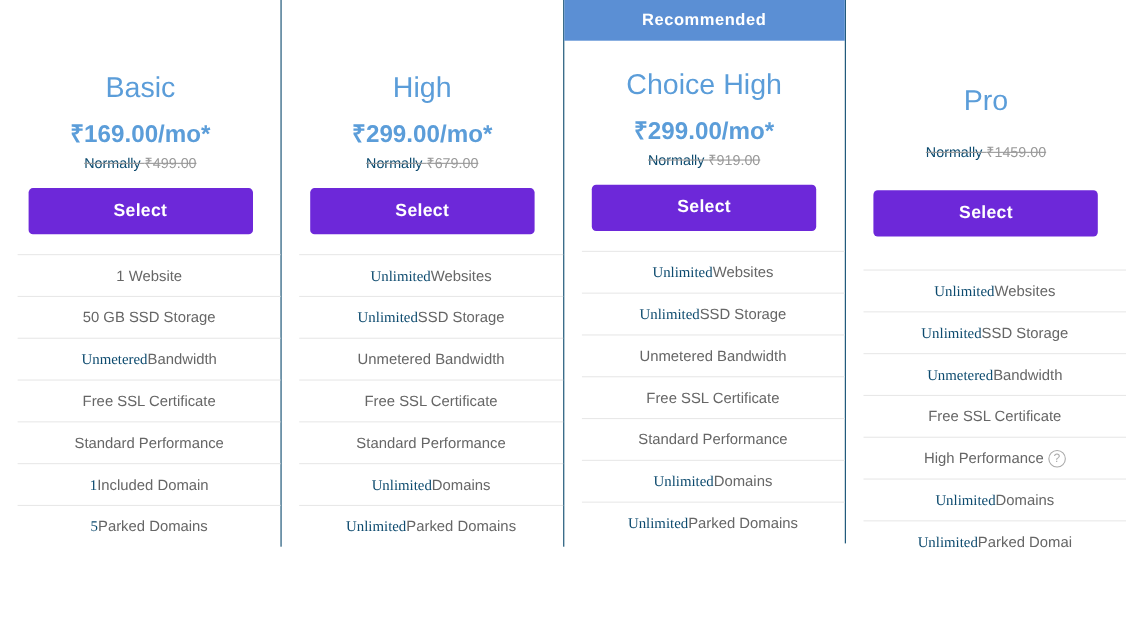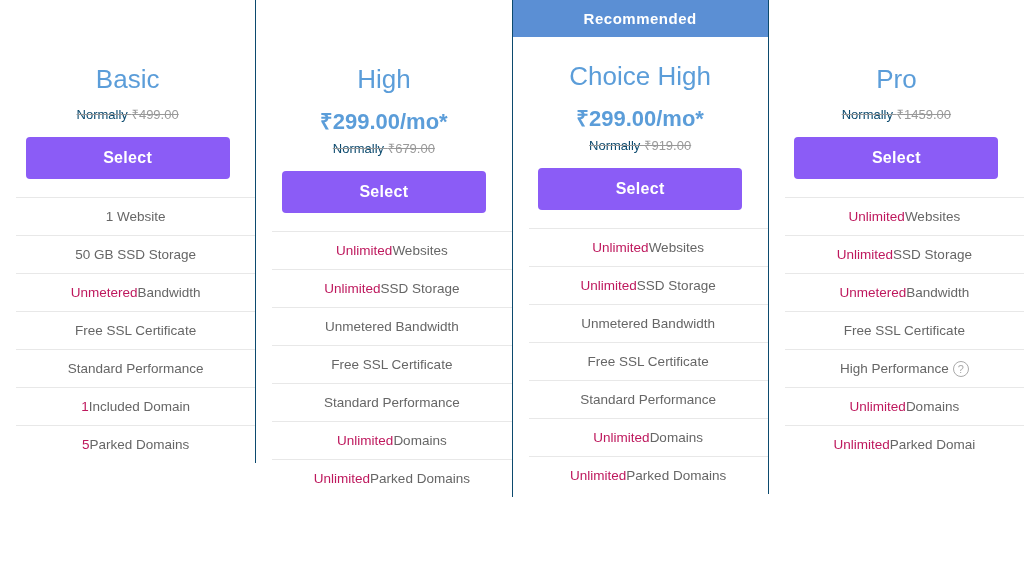--- a/index.html
+++ b/index.html
@@ -19,20 +19,21 @@
       flex: 1;
       border-right: 1px solid #0c4a6e;
       display: flex;
       flex-direction: column;
       align-items: center;
       position: relative;
       padding-top: 0;
     }
     .plan-col:last-child {
       border-right: none;
+      gap: 12px;
     }
     .recommended-banner {
       width: 100%;
       background: #5b8fd4;
       color: #fff;
       text-align: center;
       padding: 10px 0;
       font-size: 15px;
       font-weight: bold;
       letter-spacing: 0.5px;
@@ -61,21 +62,21 @@
       font-size: 13px;
       text-decoration: line-through;
       margin-bottom: 14px;
       text-align: center;
     }
     .normal-prefix {
       text-decoration: none;
       color: #0c4a6e;
     }
     .select-btn {
-      background: #8b5cf6;
+      background: #6d28d9;
       color: #fff;
       border: none;
       border-radius: 4px;
       padding: 12px 16px;
       width: 80%;
       font-size: 16px;
       font-weight: bold;
       cursor: pointer;
       margin-bottom: 18px;
       letter-spacing: 0.3px;
@@ -91,22 +92,23 @@
       padding: 10px 12px;
       text-align: center;
       font-size: 13.5px;
       color: #666;
       min-height: 38px;
       display: flex;
       align-items: center;
       justify-content: center;
     }
     .feature-row span.highlight {
-      color: #be185d;
+      color: #0c4a6e;
       font-weight: 400;
+      font-family: Liberation Serif, serif;
     }
     .info-icon {
       display: inline-block;
       width: 16px;
       height: 16px;
       border-radius: 50%;
       border: 1px solid #aaa;
       color: #aaa;
       font-size: 11px;
       text-align: center;
@@ -116,20 +118,21 @@
       cursor: pointer;
     }
   </style>
 </head>
 <body>
 
 <div class="pricing-container">
 <div class="plan-col">
       <div class="no-banner"></div>
       <div class="plan-name">Basic</div>
+      <div class="plan-price">₹169.00/mo*</div>
       <div class="plan-normal"><span class="normal-prefix">Normally </span>₹499.00</div>
       <button class="select-btn">Select</button>
       <div class="features-list">
         <div class="feature-row">1 Website</div>
         <div class="feature-row">50 GB SSD Storage</div>
         <div class="feature-row"><span class="highlight">Unmetered </span>Bandwidth</div>
         <div class="feature-row">Free SSL Certificate</div>
         <div class="feature-row">Standard Performance</div>
         <div class="feature-row"><span class="highlight">1 </span>Included Domain</div>
         <div class="feature-row"><span class="highlight">5 </span>Parked Domains</div>

